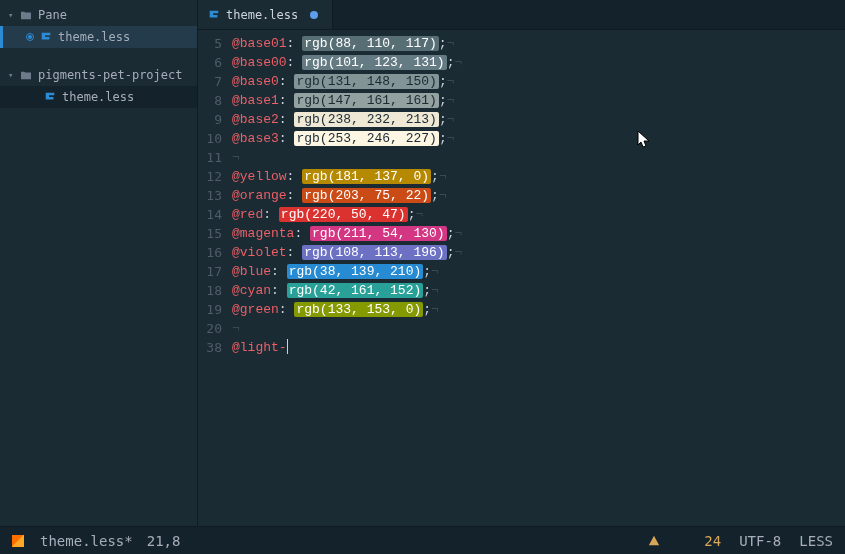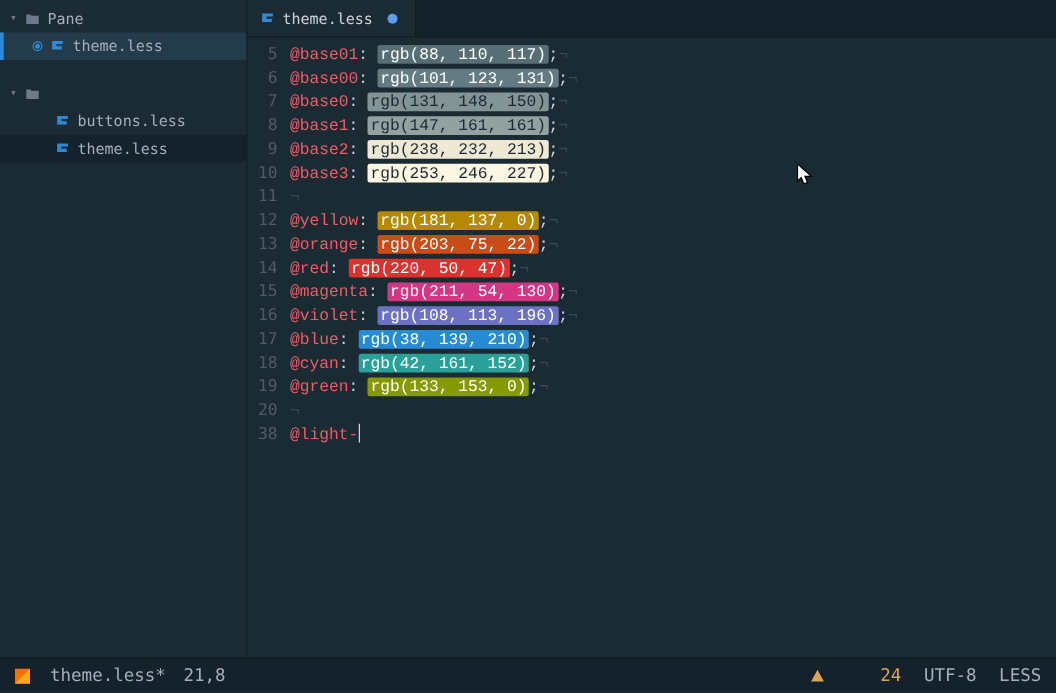--- a/index.html
+++ b/index.html
@@ -134,26 +134,21 @@
           <path d="M2 2h10v3H6v2h5v3H2z"></path>
         </svg>
       <span>theme.less</span>
     </div>
     <div style="height:16px"></div>
     <div class="tree-row">
       <span class="chevron">▾</span>
       <svg class="folder-ic" viewBox="0 0 14 12">
           <path d="M1 2h4l1 1h7v8H1z"></path>
         </svg>
-    </div>
-    <div class="tree-row indent2">
-      <svg class="fileicon lessicon" viewBox="0 0 14 14">
-          <path d="M2 2h10v3H6v2h5v3H2z"></path>
-        </svg>
-      <span>buttons.less</span>
+      <span>pigments-pet-project</span>
     </div>
     <div class="tree-row indent2 selected-dark">
       <svg class="fileicon lessicon" viewBox="0 0 14 14">
           <path d="M2 2h10v3H6v2h5v3H2z"></path>
         </svg>
       <span>theme.less</span>
     </div>
   </div>
 
   <div class="editor-wrap">

